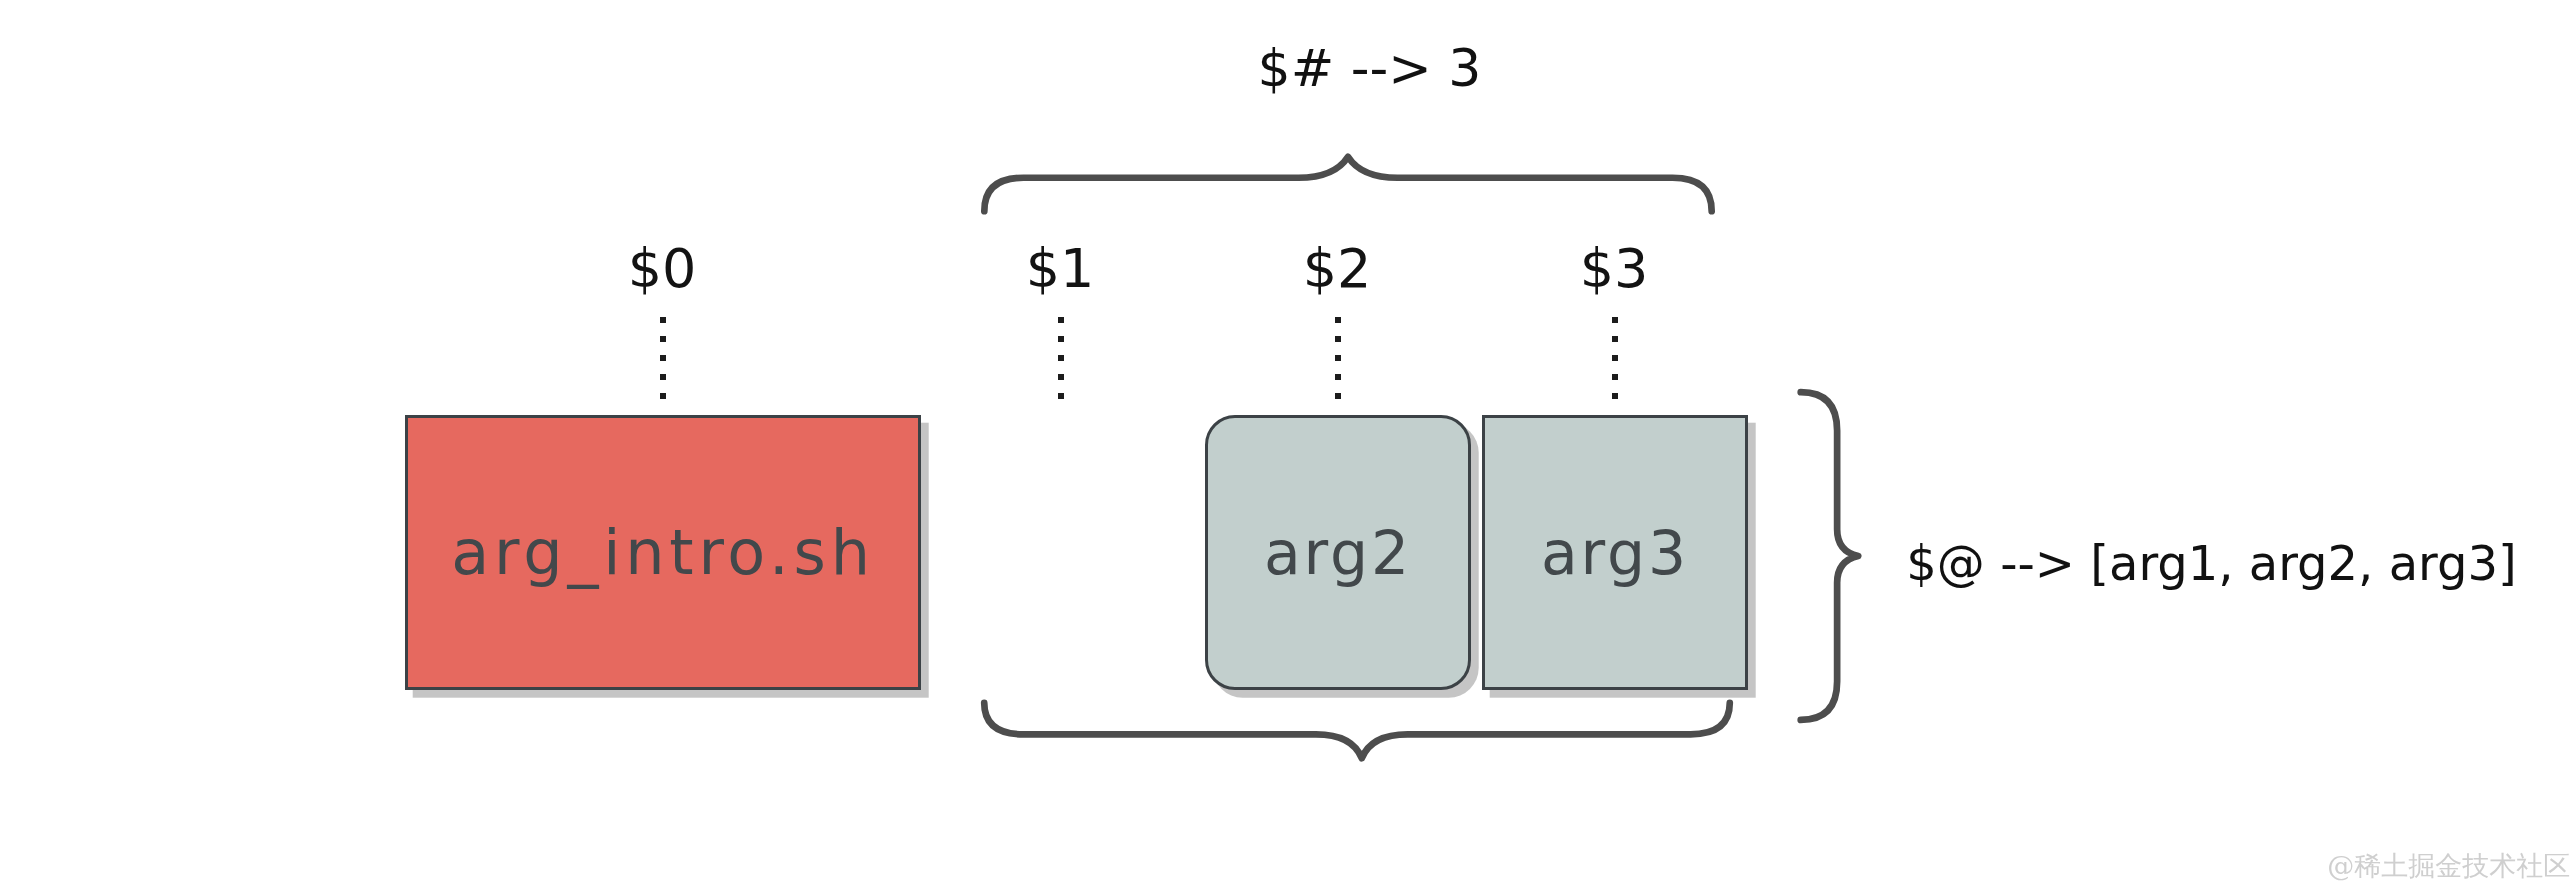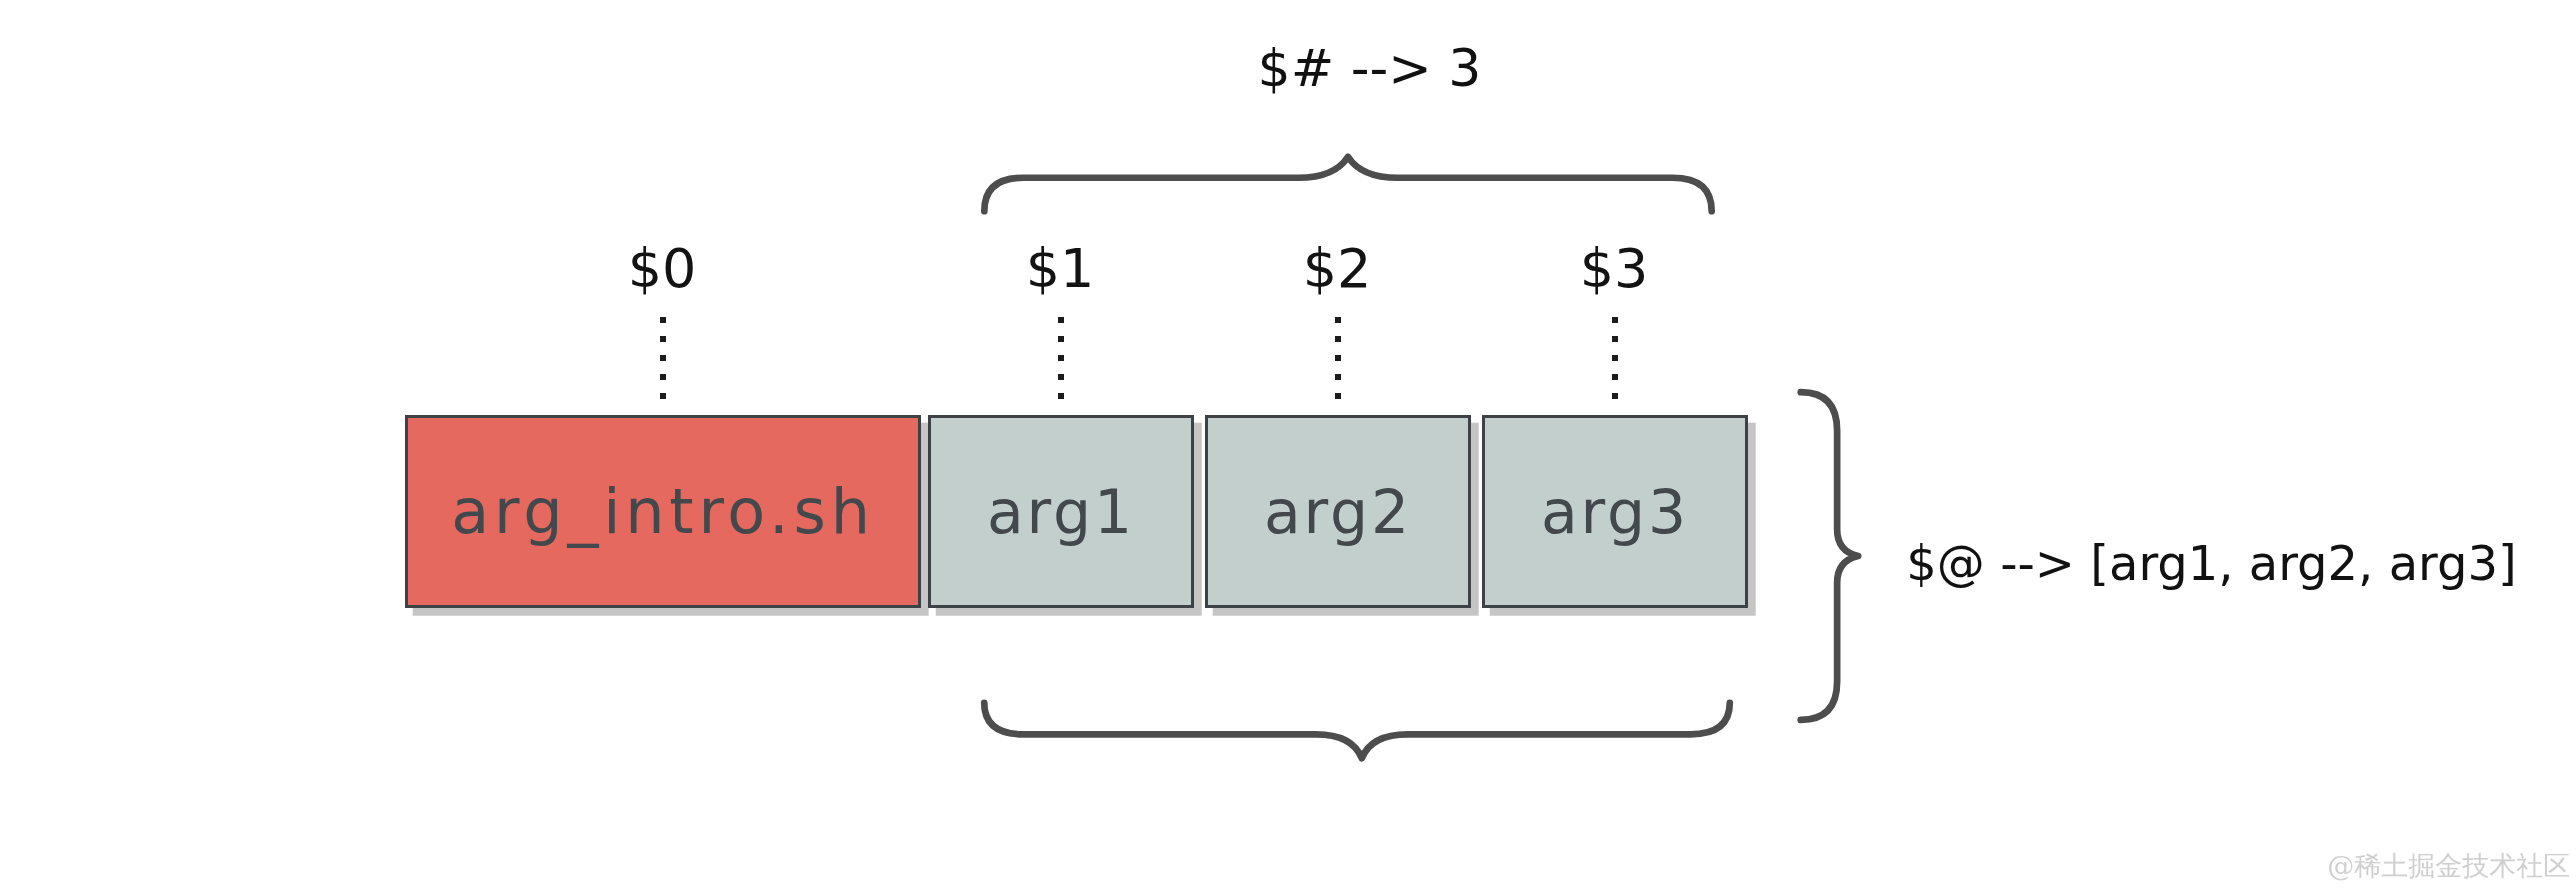--- a/index.html
+++ b/index.html
@@ -15,40 +15,40 @@
   
   .prompt{
     left:92px;top:485px;
     font-size:69px;color:#4b4b4b;
     white-space:nowrap;
     letter-spacing:1.9px;
   }
 
   
   .box{
-    top:415px;height:193px;
+    top:415px;height:275px;
     box-sizing:border-box;
     border:3.8px solid #3c4246;
     box-shadow:7.7px 7.7px 0 0 #c5c5c5;
     display:flex;align-items:center;justify-content:center;
     color:#42484b;
     white-space:nowrap;
   }
   .box-script{
     left:405px;width:516px;
     background:#e6695f;
     font-size:62px;letter-spacing:4.8px;
   }
   .box-arg{
     width:266px;
     background:#c2cfcd;
     font-size:60px;letter-spacing:2.9px;
   }
   .box-arg1{left:928px;}
-  .box-arg2{left:1205px;}
+  .box-arg2{left:1205px;border-radius:30px;}
   .box-arg3{left:1482px;}
 
   
   .varlabel{
     top:237px;width:192px;
     text-align:center;
     font-size:54px;color:#131313;
     white-space:nowrap;
   }
   .vl0{left:566px;}
@@ -107,23 +107,20 @@
 
   <div class="abs dotline dl0"></div>
   <div class="abs dotline dl1"></div>
   <div class="abs dotline dl2"></div>
   <div class="abs dotline dl3"></div>
 
 
   <div class="abs box box-script">
     <span>arg_intro.sh</span>
   </div>
-  <div class="abs box box-arg box-arg1">
-    <span>arg1</span>
-  </div>
   <div class="abs box box-arg box-arg2">
     <span>arg2</span>
   </div>
   <div class="abs box box-arg box-arg3">
     <span>arg3</span>
   </div>
 
   <div class="abs brace" style="left:1794px;top:387px;">
     <svg width="69" height="338" viewBox="0 0 72 352" fill="none">
       <path d="M 7 5 Q 45 5 45 45 L 45 148 Q 45 171 67 176 Q 45 181 45 204 L 45 307 Q 45 347 7 347" stroke="#4d4d4d" stroke-width="7" stroke-linecap="round" stroke-linejoin="round" fill="none"></path>

